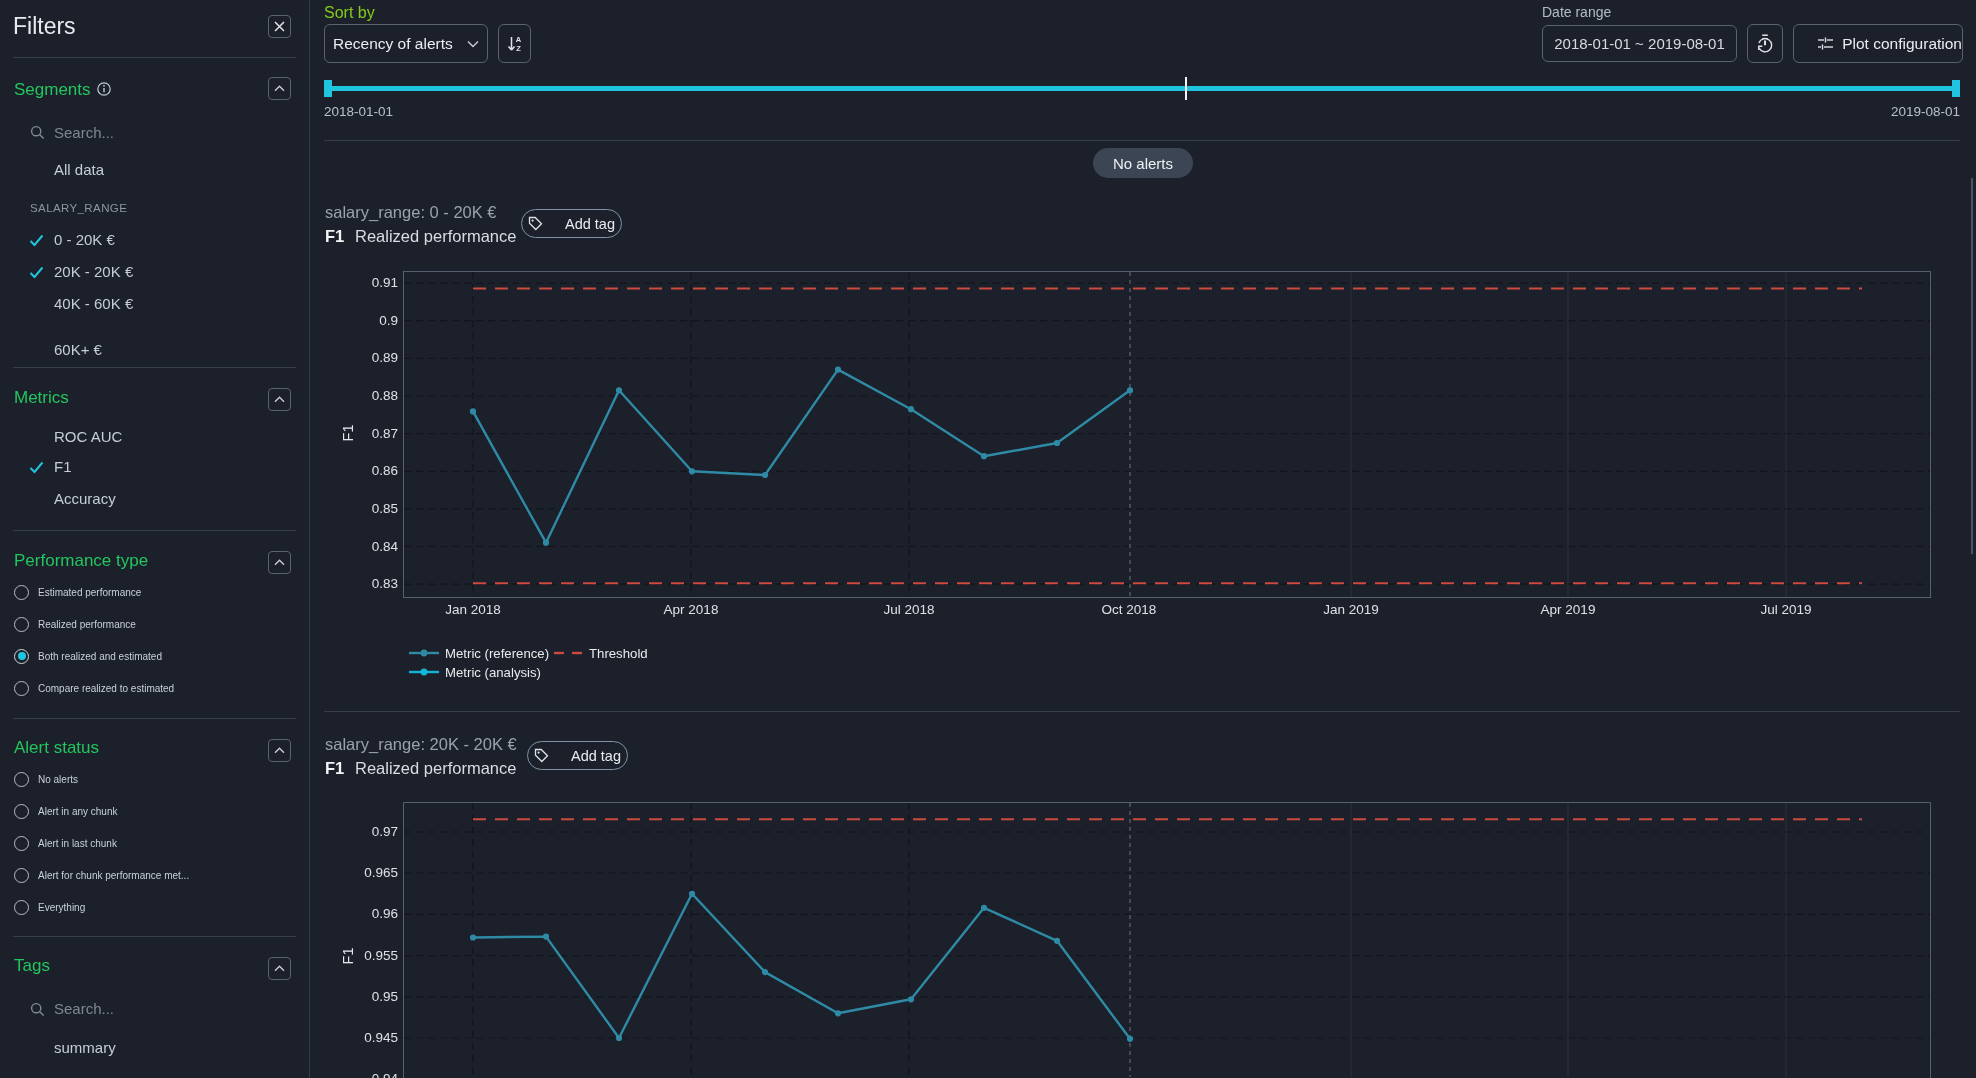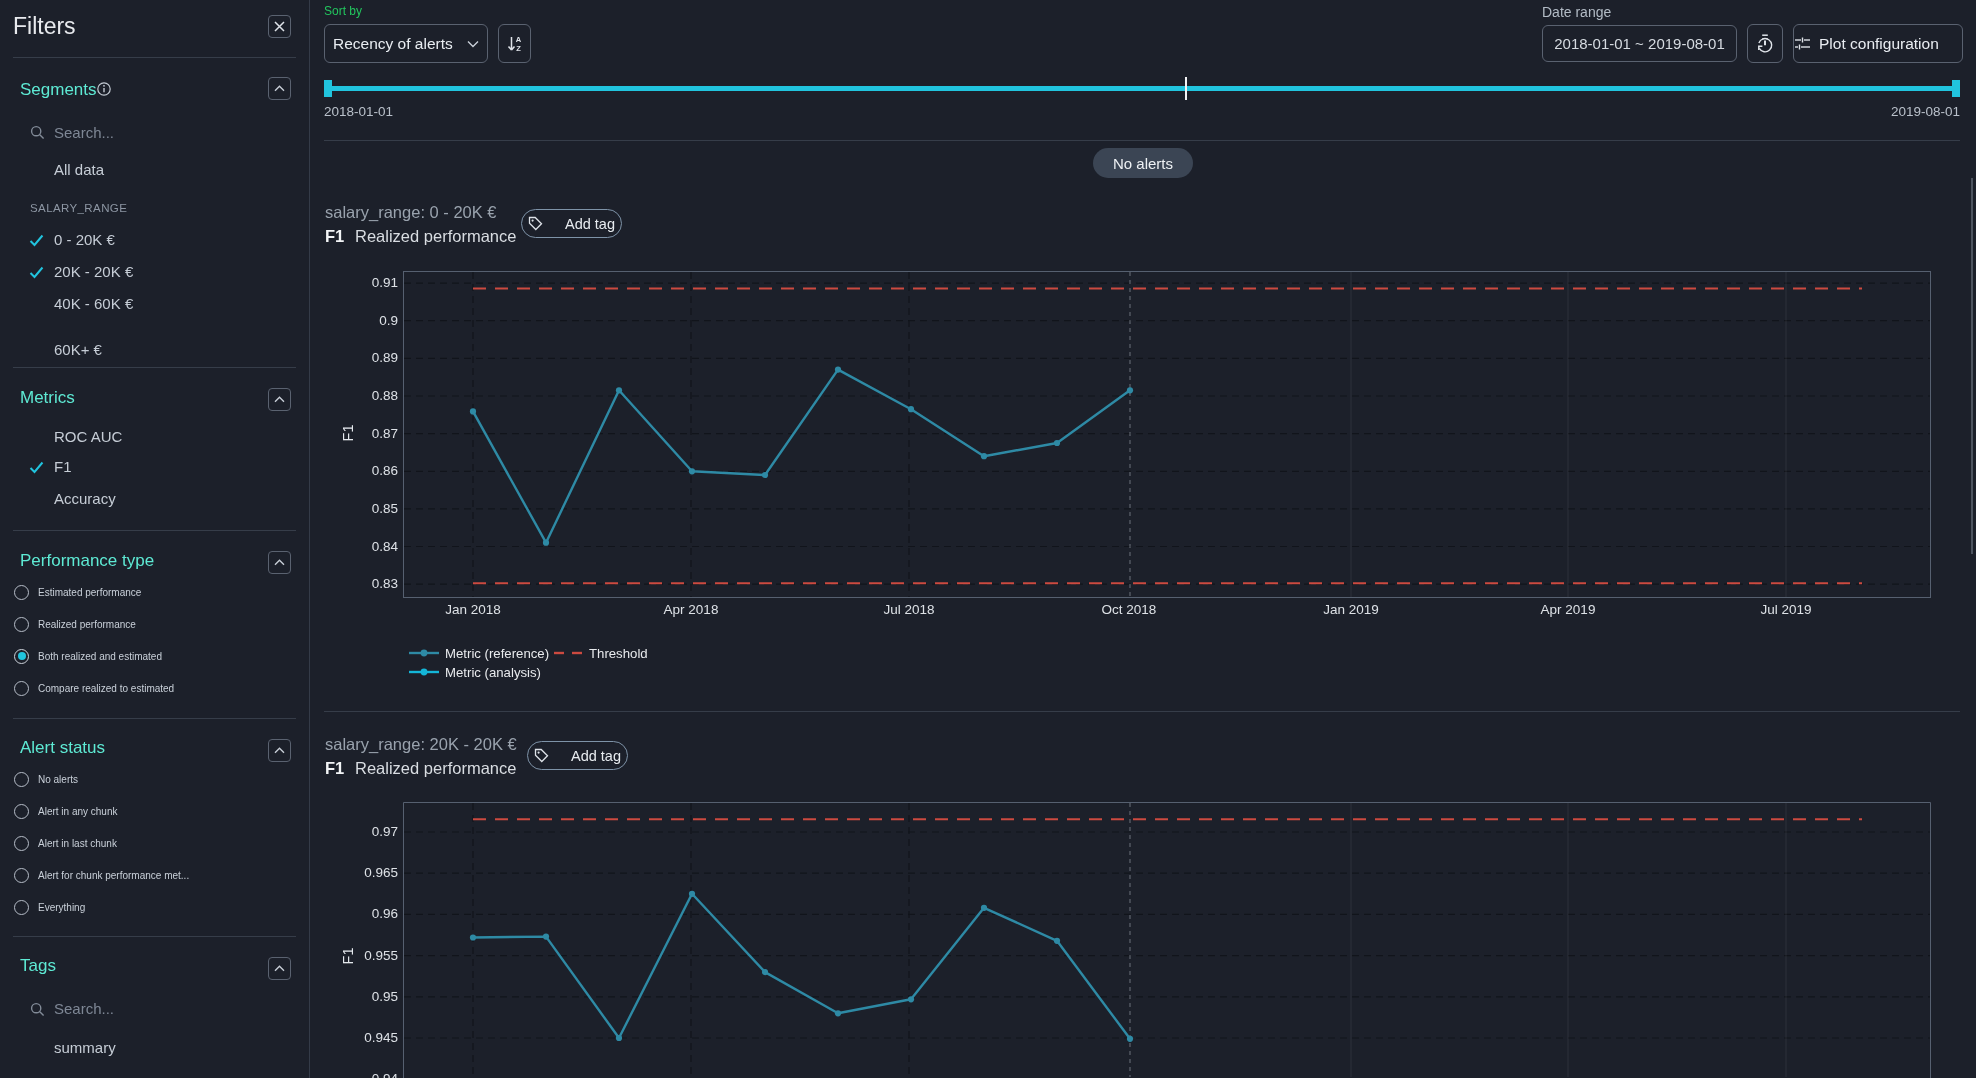--- a/index.html
+++ b/index.html
@@ -5,21 +5,21 @@
   font-family:"Liberation Sans",sans-serif;color:#dfe3e9;position:relative}
 .abs{position:absolute}
 .hr{position:absolute;height:1px;background:#363d49}
 .sqbtn{position:absolute;border:1px solid #5a6270;border-radius:4px;display:flex;align-items:center;justify-content:center;background:transparent}
 .ytick{position:absolute;width:60px;right:1578px;text-align:right;font-size:13.5px;color:#dde1e6;line-height:16px}
 .xtick{position:absolute;width:100px;text-align:center;font-size:13.5px;color:#dde1e6}
 .rad{position:relative;display:inline-block;width:15px;height:15px;border:1.5px solid #b6bdc8;border-radius:50%;flex:none}
 .rrow{position:absolute;left:14px;display:flex;align-items:center;gap:9px;height:18px}
 .rtxt{font-size:10px;color:#c9d0d9;white-space:nowrap}
 .item{position:absolute;left:54px;font-size:15px;color:#c6cdd6;white-space:nowrap}
-.sect{position:absolute;left:20px;font-size:17px;color:#5eead4}
+.sect{position:absolute;left:14px;font-size:17px;color:#22c55e}
 .pillbtn{position:absolute;border:1px solid #7e93a8;border-radius:15px;display:flex;align-items:center;justify-content:center;gap:22px;font-size:14.5px;color:#e8ecf0}
 </style></head><body>
 
 <div class="abs" style="left:0;top:0;width:310px;height:1078px;border-right:1px solid #343b48">
   <div class="abs" style="left:13px;top:13px;font-size:23px;color:#e8eaee">Filters</div>
   <div class="sqbtn" style="left:268px;top:15px;width:23px;height:23px">
       <svg width="11" height="11" viewBox="0 0 11 11">
         <path d="M1 1 L10 10 M10 1 L1 10" stroke="#dfe3e9" stroke-width="1.5"></path>
       </svg>
     </div>
@@ -130,21 +130,21 @@
       </svg>
     </div>
   <div class="abs" style="left:30px;top:1002px"><svg width="15" height="15" viewBox="0 0 15 15">
         <circle cx="6.2" cy="6.2" r="4.6" fill="none" stroke="#828b98" stroke-width="1.4"></circle>
         <line x1="9.8" y1="9.8" x2="13.6" y2="13.6" stroke="#828b98" stroke-width="1.4"></line>
       </svg></div>
   <div class="abs item" style="top:1000px;color:#7e8795">Search...</div>
   <div class="abs item" style="top:1039px">summary</div>
 </div>
 
-<div class="abs" style="left:324px;top:4px;font-size:12px;color:#22c55e">Sort by</div>
+<div class="abs" style="left:324px;top:4px;font-size:16px;color:#84cc16">Sort by</div>
 <div class="abs" style="left:324px;top:24px;width:164px;height:39px;border:1px solid #5a6270;border-radius:6px;display:flex;align-items:center;padding:0 8px;justify-content:space-between">
   <span style="font-size:15.5px;color:#e9edf2">Recency of alerts</span>
   <svg width="12" height="8" viewBox="0 0 12 8">
       <path d="M1 1.5 L6 6.5 L11 1.5" fill="none" stroke="#c9cfd8" stroke-width="1.4"></path>
     </svg>
 </div>
 <div class="sqbtn" style="left:498px;top:24px;width:33px;height:39px;border-radius:6px">
   <svg width="18" height="18" viewBox="0 0 18 18">
     <path d="M5.5 2 L5.5 15 M5.5 15 L2.5 11.5 M5.5 15 L8.5 11.5" fill="none" stroke="#dfe3e9" stroke-width="1.5"></path>
     <text x="12.5" y="7" font-size="7.5" fill="#dfe3e9" text-anchor="middle" font-family="Liberation Sans" font-weight="bold">A</text>
@@ -155,21 +155,21 @@
 <div class="abs" style="left:1542px;top:25px;width:195px;height:37px;border:1px solid #5a6270;border-radius:6px;display:flex;align-items:center;justify-content:center;font-size:15px;color:#d6dbe1">2018-01-01 ~ 2019-08-01</div>
 <div class="sqbtn" style="left:1747px;top:24px;width:36px;height:39px;border-radius:6px">
   <svg width="20" height="21" viewBox="0 0 20 21">
     <line x1="7.2" y1="2.2" x2="12.8" y2="2.2" stroke="#dfe3e9" stroke-width="1.5"></line>
     <path d="M7.3 6.0 A6.6 6.6 0 0 1 12.7 6.0" fill="none" stroke="#dfe3e9" stroke-width="1.4"></path>
     <path d="M3.9 9.9 A6.6 6.6 0 1 1 4.3 15.4" fill="none" stroke="#dfe3e9" stroke-width="1.4"></path>
     <path d="M7.4 13.2 L3.8 13.2 L3.8 17.0" fill="none" stroke="#dfe3e9" stroke-width="1.5"></path>
     <line x1="10" y1="12.2" x2="10" y2="7.6" stroke="#dfe3e9" stroke-width="2"></line>
   </svg>
 </div>
-<div class="abs" style="left:1793px;top:24px;width:170px;height:39px;border:1px solid #5a6270;border-radius:6px;display:flex;align-items:center;justify-content:flex-start;gap:8px">
+<div class="abs" style="left:1793px;top:24px;width:170px;height:39px;border:1px solid #5a6270;border-radius:6px;display:flex;align-items:center;justify-content:flex-end;gap:8px">
   <svg width="17" height="16" viewBox="0 0 17 16">
     <g stroke="#dfe3e9" stroke-width="1.4" fill="none">
       <line x1="1" y1="4" x2="7" y2="4"></line>
         <line x1="10" y1="4" x2="16" y2="4"></line>
       <line x1="8.5" y1="1.5" x2="8.5" y2="6.5"></line>
       <line x1="1" y1="11" x2="4" y2="11"></line>
         <line x1="7" y1="11" x2="16" y2="11"></line>
       <line x1="5.5" y1="8.5" x2="5.5" y2="13.5"></line>
     </g>
   </svg>

